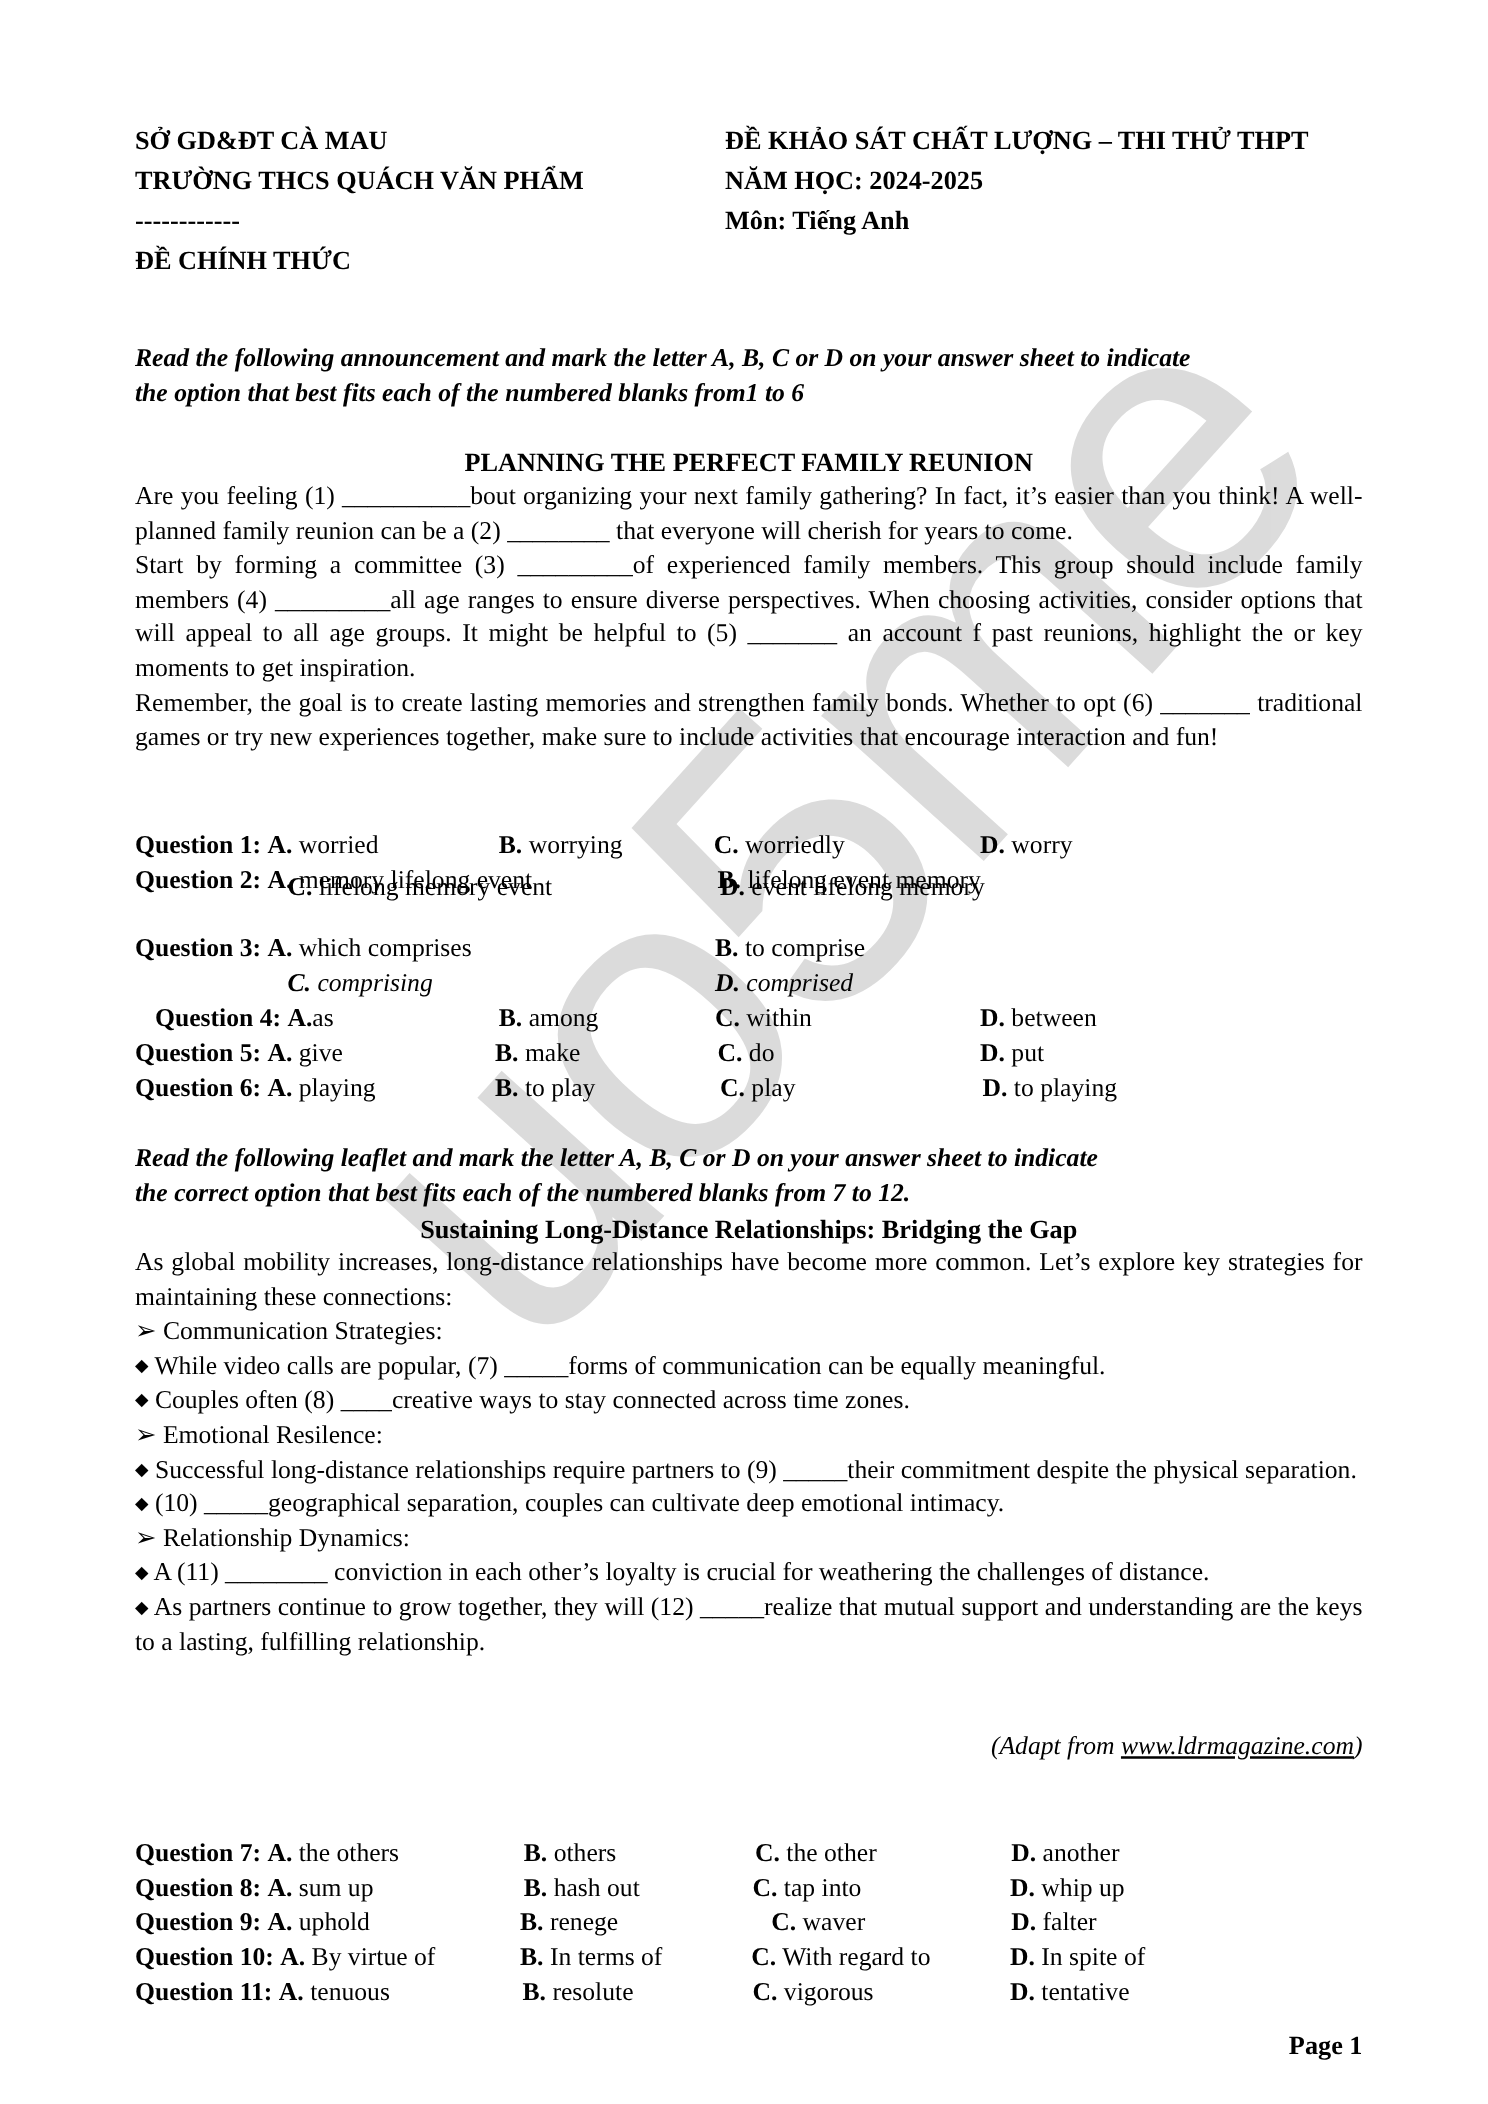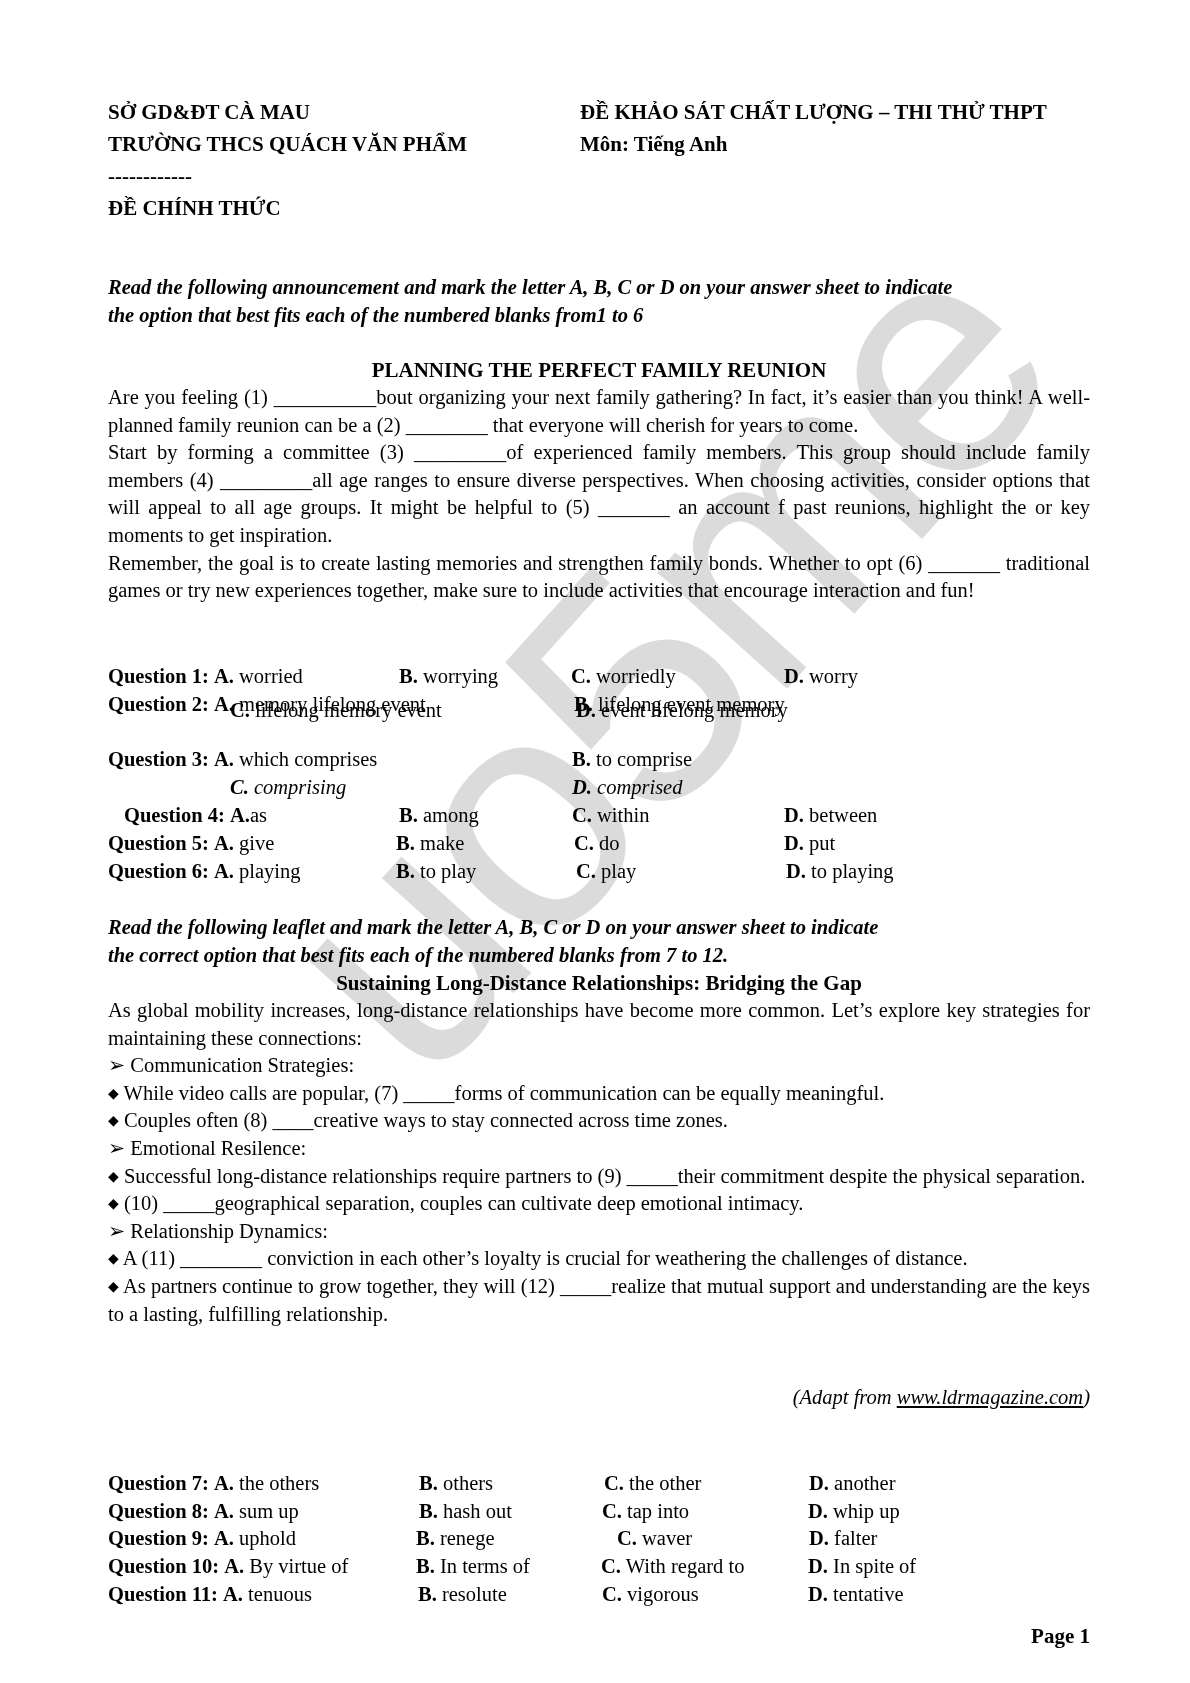--- a/index.html
+++ b/index.html
@@ -34,20 +34,21 @@
 
   <div class="abs hdr hdr-left">
     <div>SỞ GD&amp;ĐT CÀ MAU</div>
     <div>TRƯỜNG THCS QUÁCH VĂN PHẨM</div>
     <div>------------</div>
     <div>ĐỀ CHÍNH THỨC</div>
   </div>
 
   <div class="abs hdr hdr-right">
     <div>ĐỀ KHẢO SÁT CHẤT LƯỢNG – THI THỬ THPT</div>
+    <div>NĂM HỌC: 2024-2025</div>
     <div>Môn: Tiếng Anh</div>
   </div>
 
   <div class="abs instr" style="top:273px;">
     <div>Read the following announcement and mark the letter A, B, C or D on your answer sheet to indicate</div>
     <div>the option that best fits each of the numbered blanks from1 to 6</div>
   </div>
 
   <div class="abs title" style="top:356px;">PLANNING THE PERFECT FAMILY REUNION</div>
 

